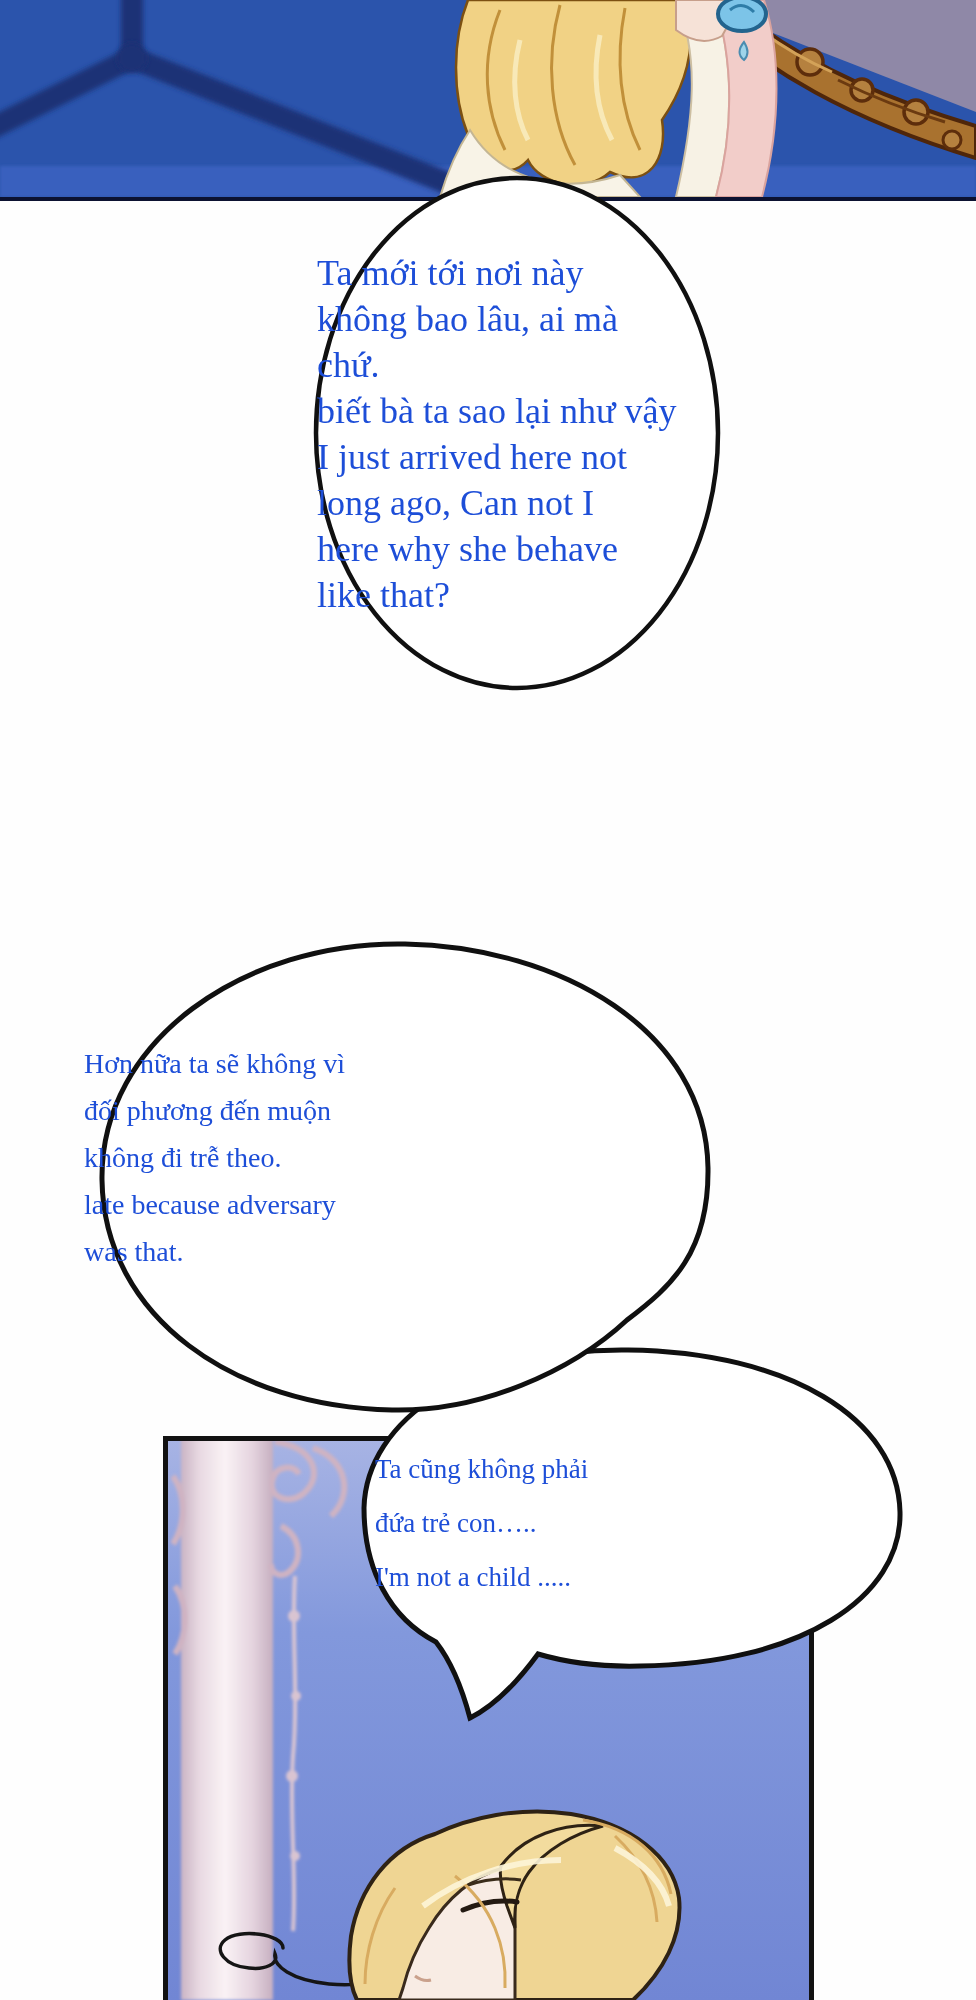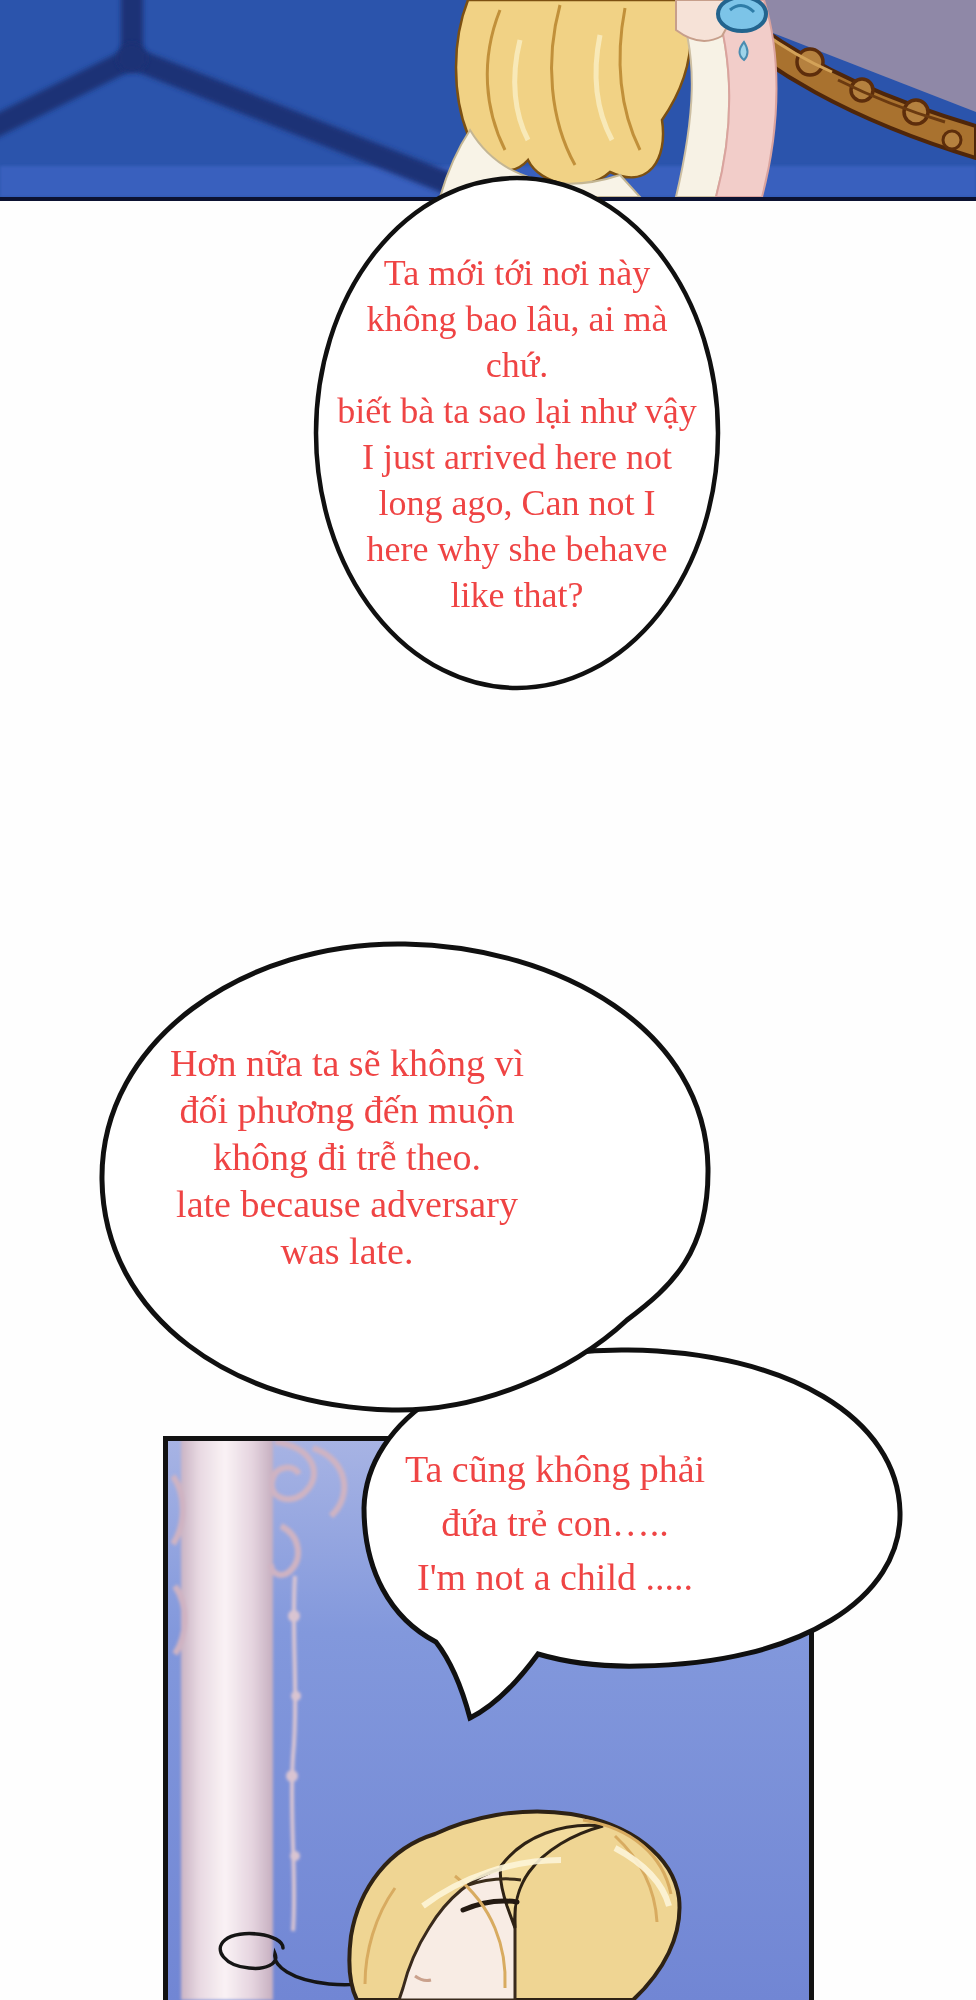--- a/index.html
+++ b/index.html
@@ -6,26 +6,26 @@
   .canvas{
     position:relative;width:976px;height:2000px;margin:0 auto;
     background:#fefefe;overflow:hidden;
     font-family:"Liberation Serif", serif;
   }
   .panel{position:absolute;}
   #panel-top{left:0;top:0;width:976px;height:197px;border-bottom:4px solid #0c1231;}
   #panel-bottom{left:163px;top:1436px;width:651px;height:564px;}
   #bubble-layer{position:absolute;left:0;top:0;width:976px;height:2000px;}
   .bubble-text{
-    position:absolute;text-align:center;color:#ef4444;
+    position:absolute;text-align:left;color:#1d4ed8;
     -webkit-font-smoothing:antialiased;
   }
   #bubble-text-1{left:317px;top:250px;width:400px;font-size:36px;line-height:46px;}
-  #bubble-text-2{left:77px;top:1040px;width:540px;font-size:38px;line-height:47px;}
-  #bubble-text-3{left:375px;top:1442px;width:360px;font-size:38px;line-height:54px;}
+  #bubble-text-2{left:84px;top:1040px;width:540px;font-size:28px;line-height:47px;}
+  #bubble-text-3{left:375px;top:1442px;width:360px;font-size:27px;line-height:54px;}
   svg{display:block;}
 </style>
 </head>
 <body>
 
 <div class="canvas">
 
   <div class="panel" id="panel-top">
     <svg width="976" height="197" viewBox="0 0 976 197">
       <defs>
@@ -173,21 +173,21 @@
     <div>long ago, Can not I</div>
     <div>here why she behave</div>
     <div>like that?</div>
   </div>
 
   <div class="bubble-text" id="bubble-text-2">
     <div>Hơn nữa ta sẽ không vì</div>
     <div>đối phương đến muộn</div>
     <div>không đi trễ theo.</div>
     <div>late because adversary</div>
-    <div>was late.</div>
+    <div>was that.</div>
   </div>
 
   <div class="bubble-text" id="bubble-text-3">
     <div>Ta cũng không phải</div>
     <div>đứa trẻ con…..</div>
     <div>I'm not a child .....</div>
   </div>
 
 </div>
 

